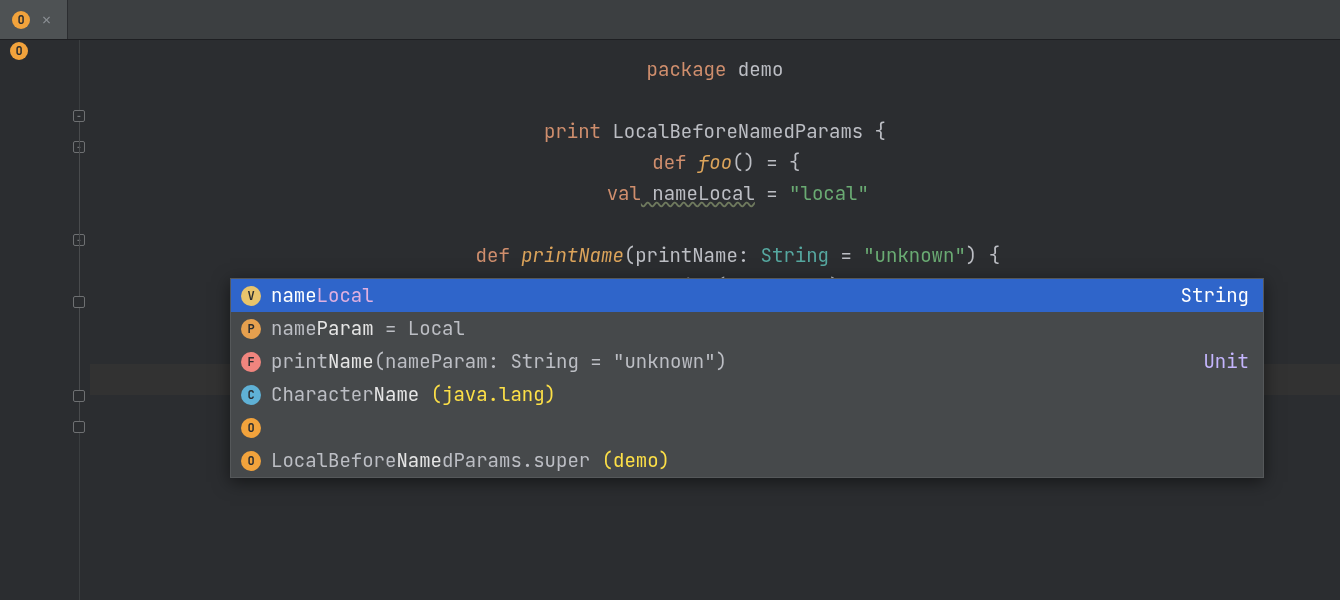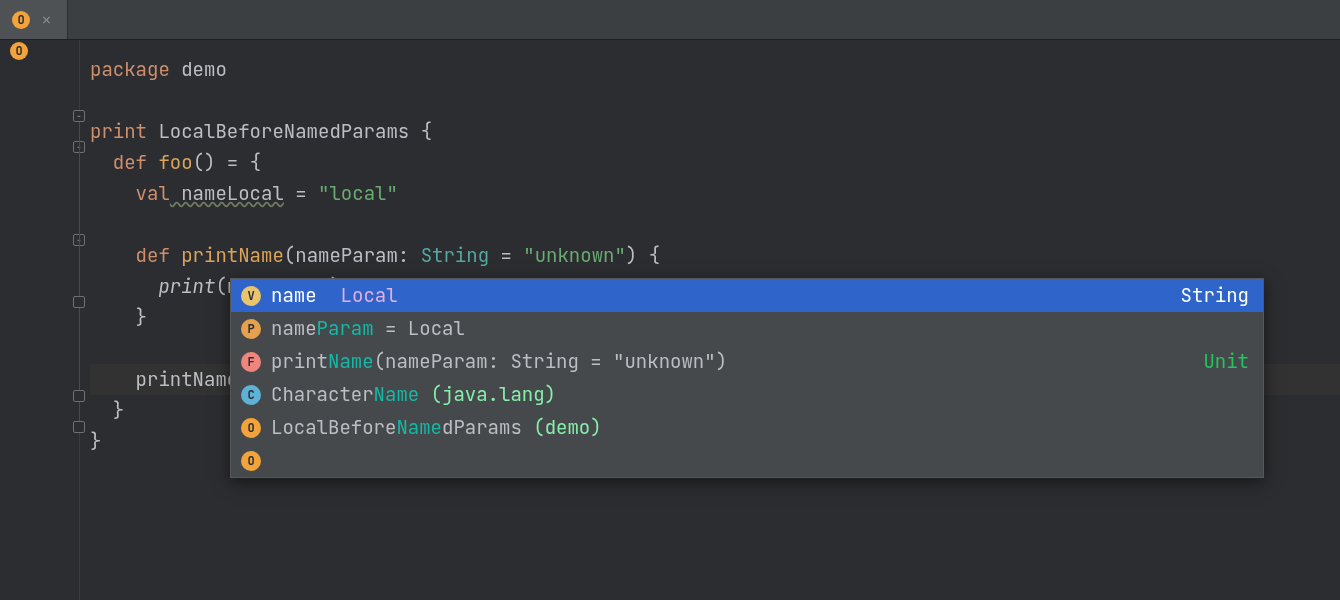--- a/index.html
+++ b/index.html
@@ -75,26 +75,26 @@
   position:absolute;
   left:10px;
 }
 .code {
   flex:1;
   padding-top:14px;
   padding-left:10px;
   position:relative;
   line-height:31px;
 }
-.code-line { white-space:pre; height:31px; }
+.code-line { white-space:pre; height:31px;text-align:center; }
 .current-line { background:#323232; }
 .kw { color:#cf8e6d; }
 .str { color:#6aab73; }
 .typ { color:#56a8a0; }
-.fn-def { color:#dca45b; }
+.fn-def { color:#dca45b;font-style:italic; }
 .fn-call { color:#bcbec4; font-style:italic; }
 .wavy { text-decoration:underline wavy #6f7a5e; text-decoration-skip-ink:none; }
 .caret { display:inline-block; width:1px; height:22px; background:#bcbec4; vertical-align:-3px; }
 
 
 .popup {
   position:absolute;
   left:230px;
   top:238px;
   width:1034px;
@@ -105,36 +105,36 @@
 .popup-row {
   display:flex;
   align-items:center;
   height:33px;
   padding:0 14px 0 10px;
   gap:10px;
   font-size:19px;
 }
 .popup-row.sel { background:#2f65ca; color:#fff; }
 .popup-row .lbl { flex:1; white-space:pre; }
-.popup-row .rt { color:#22c55e; }
+.popup-row .rt { color:#c4b5fd; }
 .popup-row.sel .rt { color:#fff; }
 .badge {
   width:20px; height:20px; border-radius:50%;
   display:flex; align-items:center; justify-content:center;
   font-size:12px; font-weight:bold;
   color:#2b2d30;
 }
 .badge.v { background:#e8c46c; }
 .badge.p { background:#e6a04e; }
 .badge.f { background:#f0857e; }
 .badge.c { background:#5fb1d6; }
 .badge.o { background:#f2a33c; }
-.hl { color:#14b8a6; }
-.popup-row.sel .hl { color:#e0b0e0;margin-left:24px; }
-.dim { color:#86efac;text-align:right; }
+.hl { color:#e5e5e5; }
+.popup-row.sel .hl { color:#e0b0e0; }
+.dim { color:#fde047;text-align:right; }
 </style>
 </head>
 <body>
 
 <div class="tabbar">
   <div class="tab active">
     <span class="file-badge o">O</span>
     <span class="close">✕</span>
   </div>
   <div class="tab-border-right"></div>
@@ -152,21 +152,21 @@
     <div class="fold-marker" style="top:381px;border-color:#6e7072"></div>
   </div>
 
   <div class="code">
     <div class="code-line"><span class="kw">package</span><span> demo</span></div>
     <div class="code-line"></div>
     <div class="code-line"><span class="kw">print</span><span> LocalBeforeNamedParams </span><span>{</span></div>
     <div class="code-line"><span>  </span><span class="kw">def</span><span class="fn-def"> foo</span><span>() = {</span></div>
     <div class="code-line"><span>    </span><span class="kw">val</span><span class="wavy"> nameLocal</span><span> = </span><span class="str">"local"</span></div>
     <div class="code-line"></div>
-    <div class="code-line"><span>    </span><span class="kw">def</span><span class="fn-def"> printName</span><span>(nameParam: </span><span class="typ">String</span><span> = </span><span class="str">"unknown"</span><span>) {</span></div>
+    <div class="code-line"><span>    </span><span class="kw">def</span><span class="fn-def"> printName</span><span>(printName: </span><span class="typ">String</span><span> = </span><span class="str">"unknown"</span><span>) {</span></div>
     <div class="code-line"><span>      </span><span class="fn-call">print</span><span>(nameParam)</span></div>
     <div class="code-line"><span>    </span><span>}</span></div>
     <div class="code-line"></div>
     <div class="code-line current-line"><span>    </span><span>printName</span><span>(</span><span>name</span><span class="caret"></span><span>)</span></div>
     <div class="code-line"><span>  </span><span>}</span></div>
     <div class="code-line"><span>}</span></div>
   </div>
 
   <div class="popup" id="completion-popup">
       <div class="popup-row sel">
@@ -184,21 +184,21 @@
         <span class="lbl"><span>print</span><span class="hl">Name</span><span>(nameParam: String = "unknown")</span></span>
         <span class="rt">Unit</span>
       </div>
       <div class="popup-row">
         <span class="badge c">C</span>
         <span class="lbl"><span>Character</span><span class="hl">Name</span><span></span><span class="dim"> (java.lang)</span></span>
         <span class="rt"></span>
       </div>
       <div class="popup-row">
         <span class="badge o">O</span>
-        <span class="lbl"><span>LocalBefore</span><span class="hl">Name</span><span>dParams</span><span class="dim"> (demo)</span></span>
         <span class="rt"></span>
       </div>
       <div class="popup-row">
         <span class="badge o">O</span>
+        <span class="lbl"><span>LocalBefore</span><span class="hl">Name</span><span>dParams.super</span><span class="dim"> (demo)</span></span>
         <span class="rt"></span>
       </div>
     </div>
 </div>
 
 </body></html>

